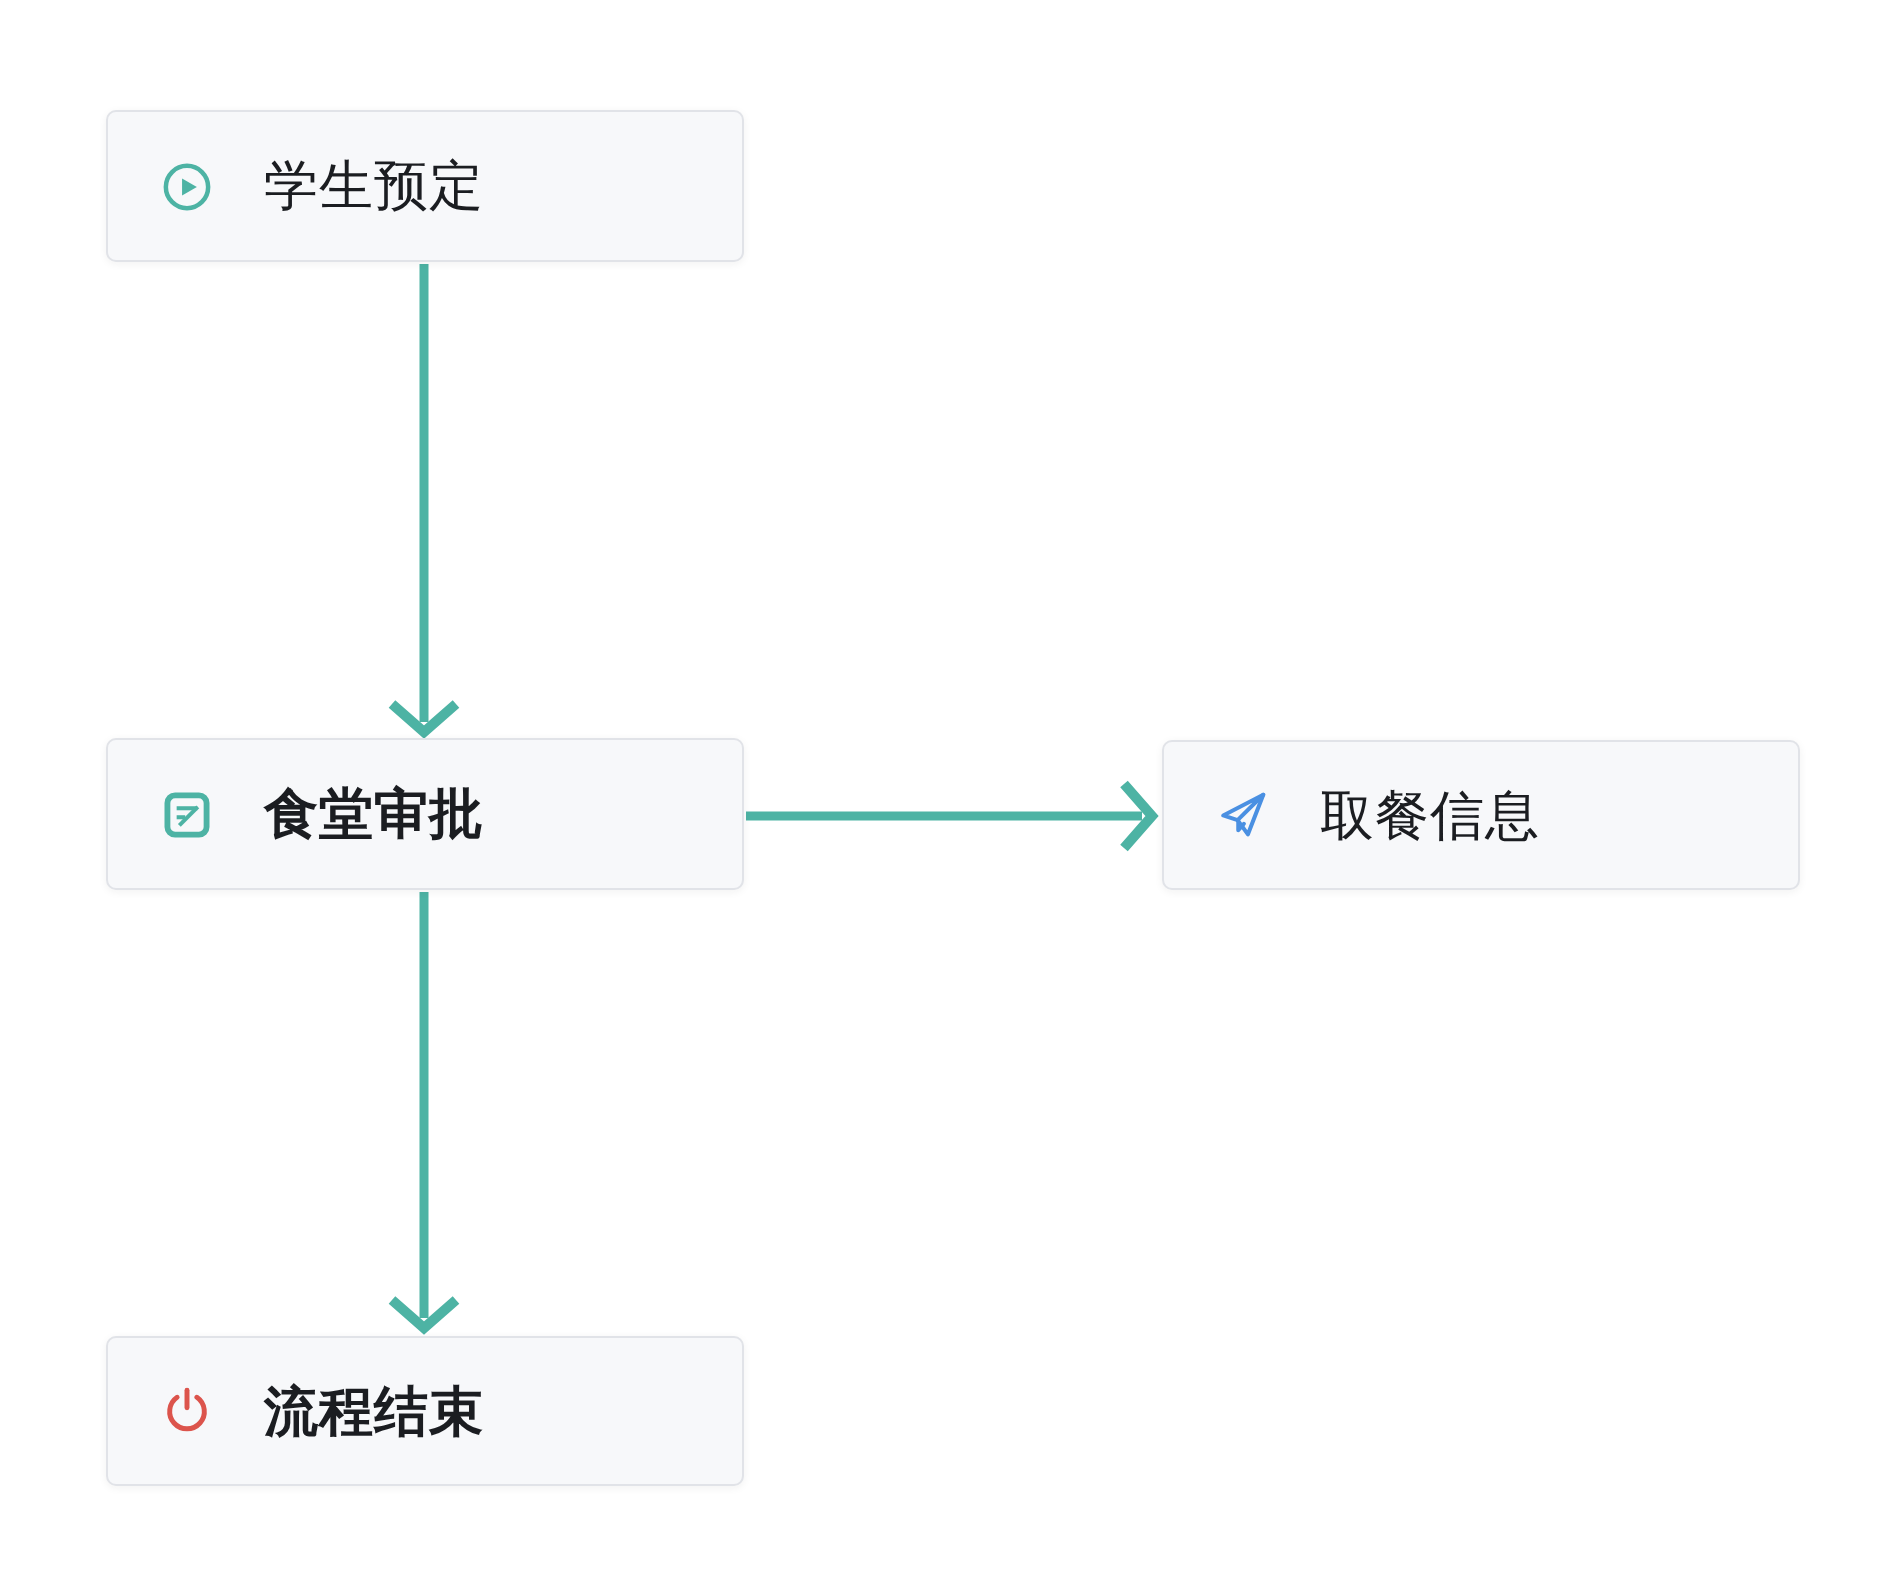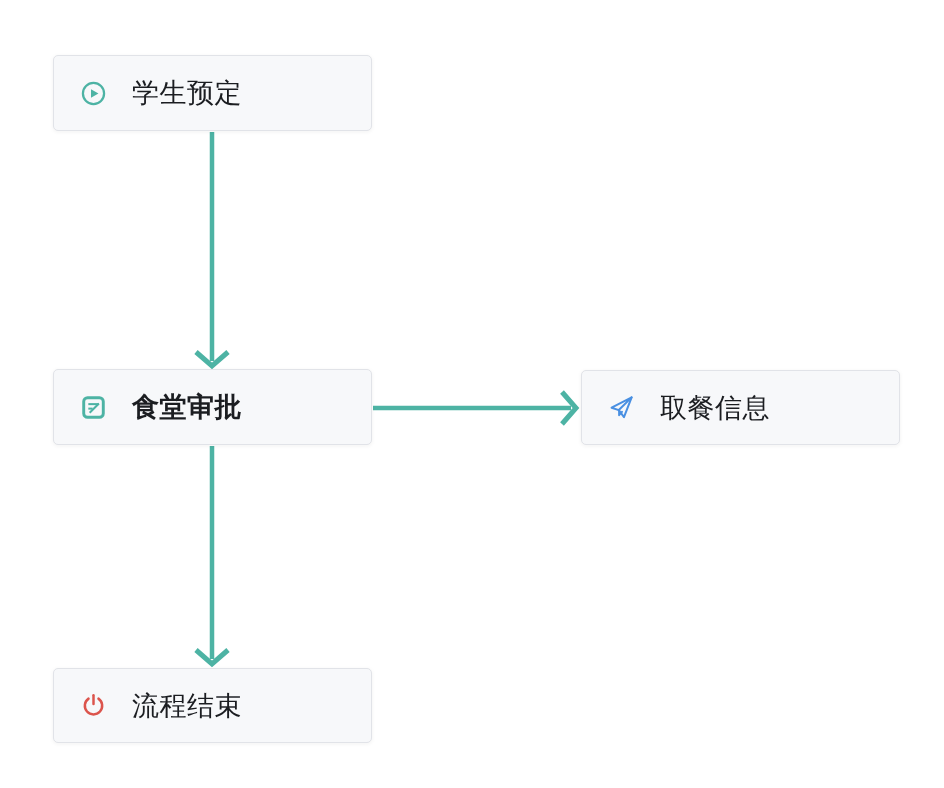--- a/index.html
+++ b/index.html
@@ -40,21 +40,21 @@
     border-radius:5px;
     box-shadow:0 1px 4px rgba(31,35,41,.06);
     display:flex;
     align-items:center;
     padding-left:26px;
     cursor:pointer;
   }
   .node-1{left:53px;top:55px;width:319px;height:76px;}
   .node-2{left:53px;top:369px;width:319px;height:76px;font-weight:bold;}
   .node-3{left:581px;top:370px;width:319px;height:75px;}
-  .node-4{left:53px;top:668px;width:319px;height:75px;}
+  .node-4{left:53px;top:668px;width:319px;height:75px;font-weight:bold;}
   .node-icon{
     width:27px;height:27px;
     flex:0 0 27px;
     margin-right:25px;
     display:flex;align-items:center;justify-content:center;
   }
   .node-icon svg{width:27px;height:27px;display:block;}
   .icon-teal{color:var(--teal);}
   .icon-blue{color:var(--blue);}
   .icon-red{color:var(--red);}

